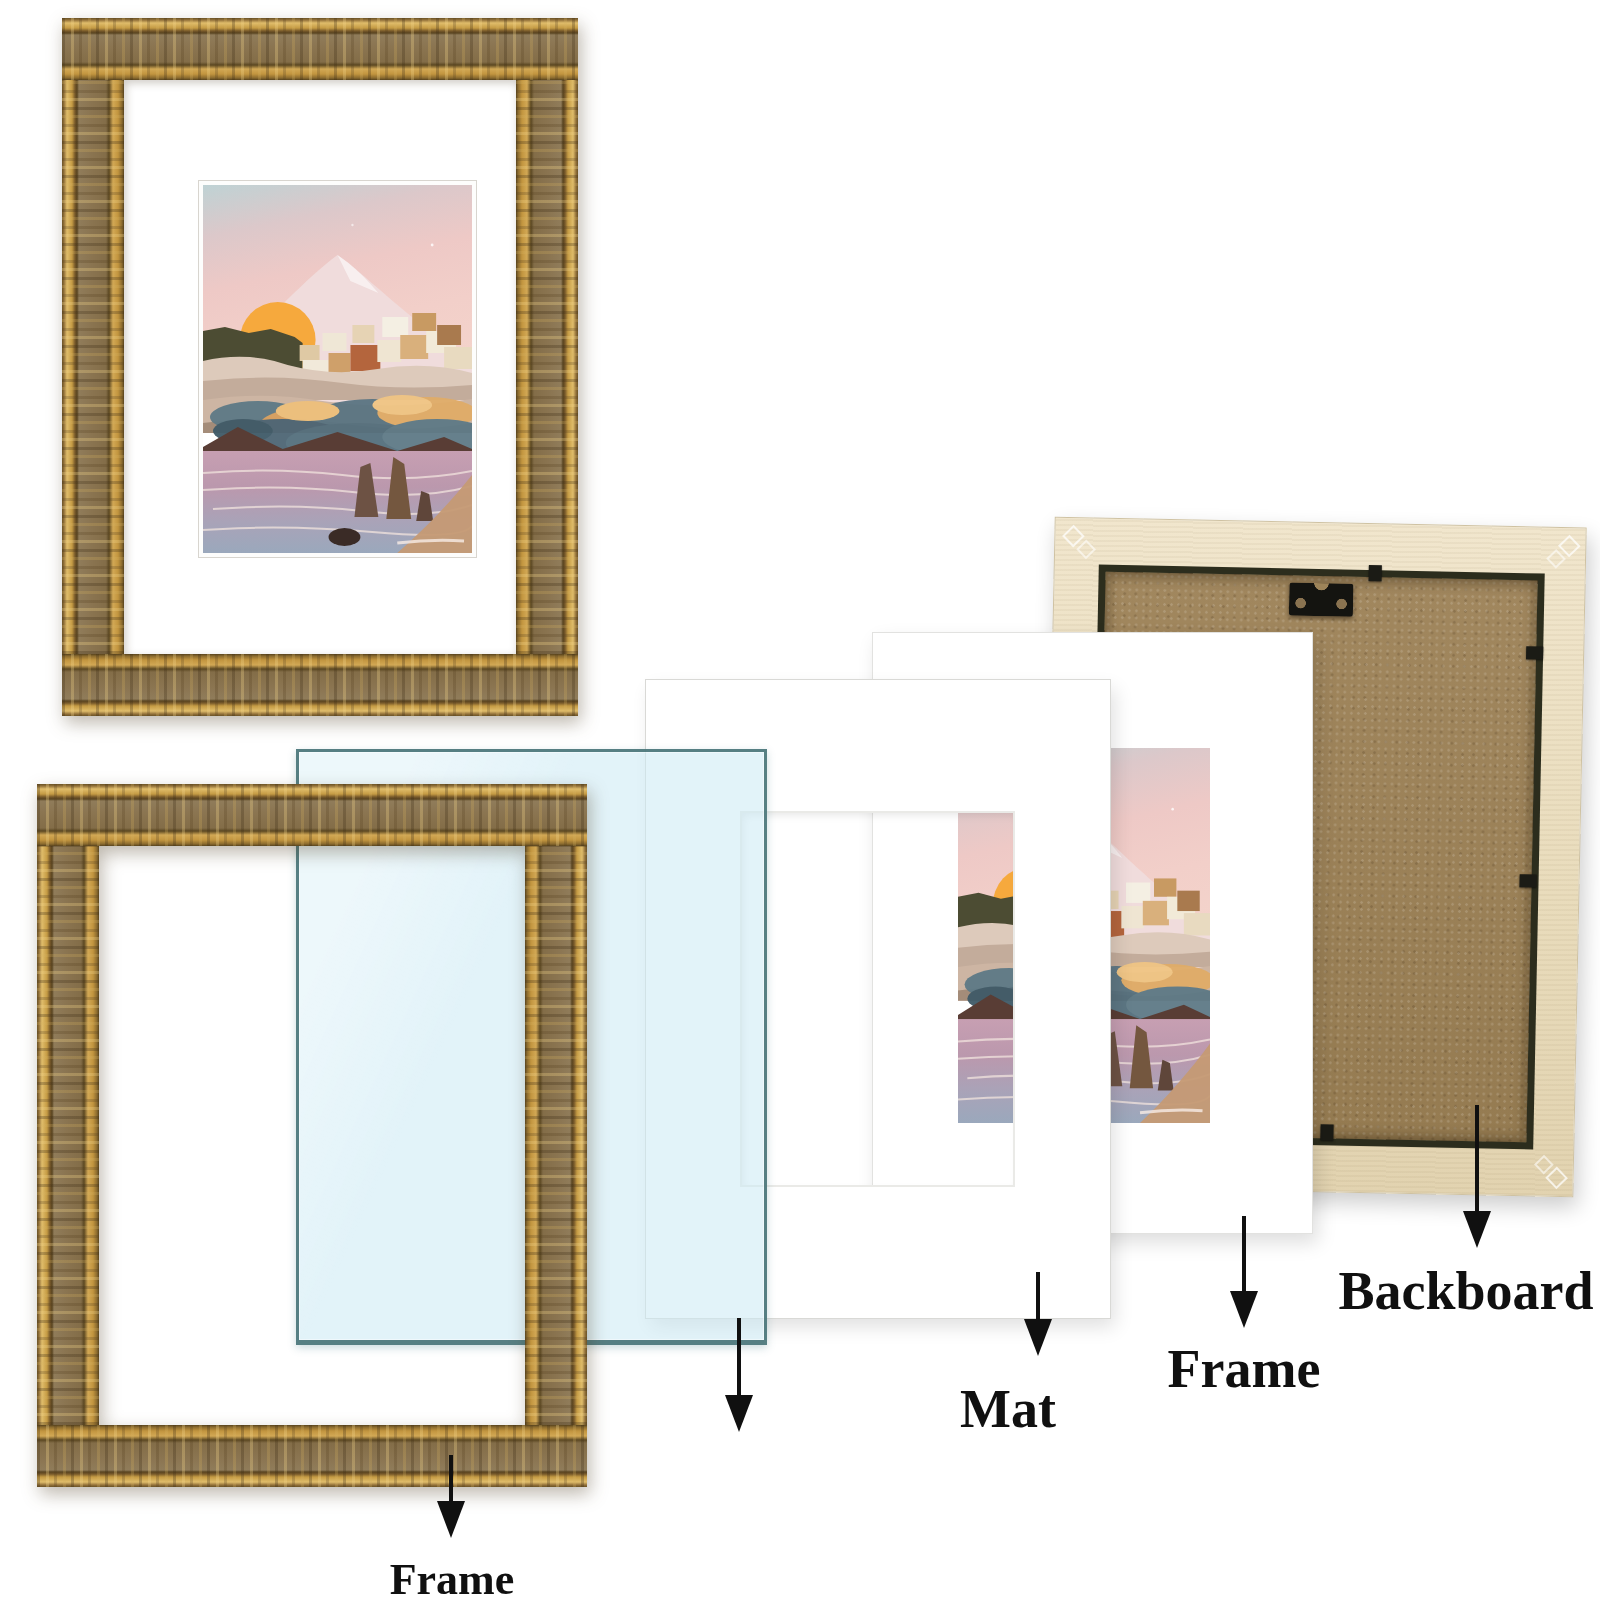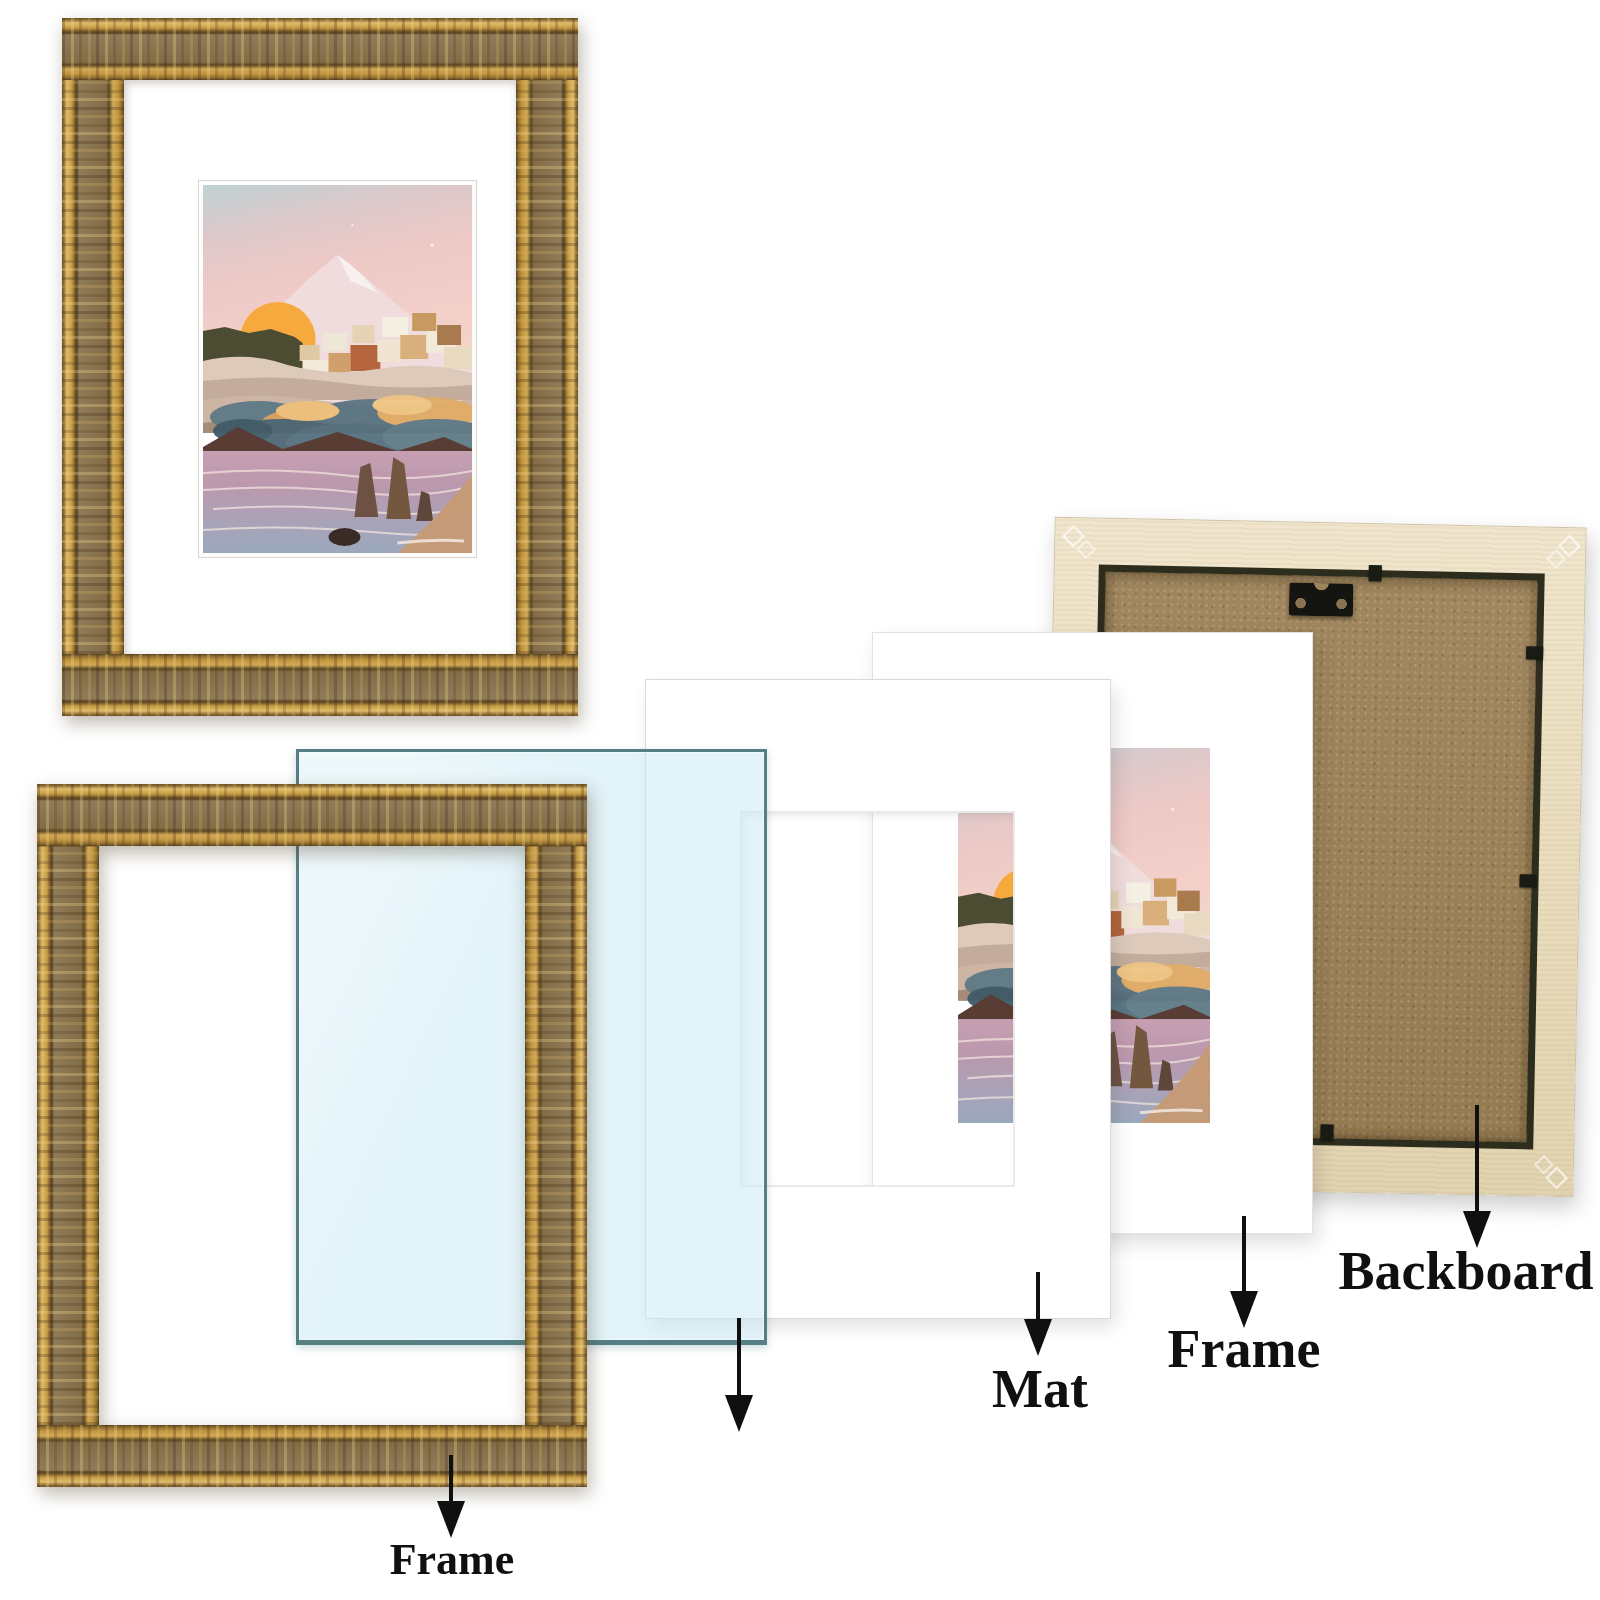--- a/index.html
+++ b/index.html
@@ -98,21 +98,21 @@
       rgba(202,233,244,.55);
     border:3px solid rgba(66,110,114,.88);
     border-bottom-width:5px;
     box-shadow:0 3px 8px rgba(90,140,150,.30), inset 0 0 0 1px rgba(255,255,255,.45);}
 
   
   .arrow{position:absolute;width:4px;background:#101010;z-index:60;}
   .arrow .head{position:absolute;left:50%;top:100%;transform:translateX(-50%);
     width:0;height:0;border:14px solid transparent;border-bottom:0;border-top:37px solid #101010;}
   .lbl{position:absolute;z-index:60;transform:translateX(-50%);color:#101010;
-    font-weight:bold;white-space:nowrap;line-height:1;}
+    font-weight:bold;white-space:nowrap;line-height:1;margin-top:20px;}
 </style>
 </head>
 <body>
 
 <div class="stage">
 
   <svg width="0" height="0" style="position:absolute" aria-hidden="true">
     <defs>
       <linearGradient id="g-sky" x1="0" y1="0" x2="0.25" y2="1">
         <stop offset="0" stop-color="#bfd2d4"></stop>
@@ -241,17 +241,17 @@
       <span class="head"></span>
     </div>
   <div class="arrow" style="left:1242px;top:1216px;height:75px">
       <span class="head"></span>
     </div>
   <div class="arrow" style="left:1475px;top:1105px;height:106px">
       <span class="head"></span>
     </div>
 
   <div class="lbl" style="left:452px;top:1538px;font-size:44px">Frame</div>
-  <div class="lbl" style="left:1040px;top:1362px;font-size:54px">Mat</div>
+  <div class="lbl" style="left:1008px;top:1362px;font-size:54px">Mat</div>
   <div class="lbl" style="left:1244px;top:1322px;font-size:54px">Frame</div>
   <div class="lbl" style="left:1466px;top:1244px;font-size:54px">Backboard</div>
 
 </div>
 
 </body></html>

